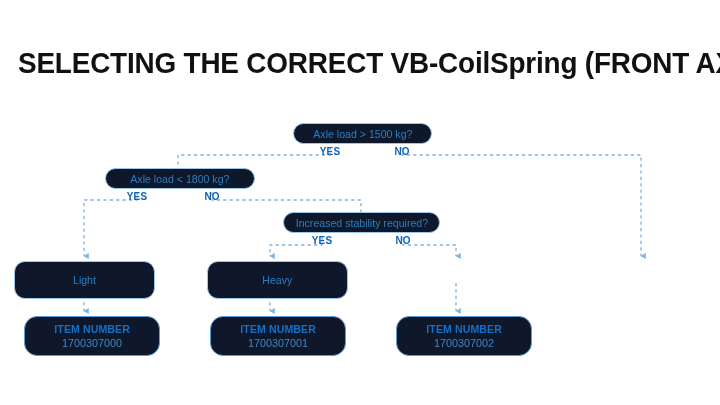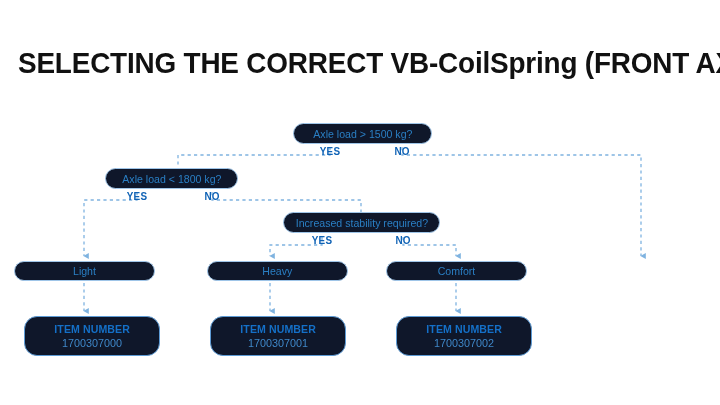--- a/index.html
+++ b/index.html
@@ -30,21 +30,21 @@
     background:#0f172a;
     border:1.3px solid #9fc5e8;
     border-radius:11px;
     color:#2a7fc4;
     font-size:11.5px;
     white-space:nowrap;
   }
   .node .label{transform:scaleX(0.92);transform-origin:center;display:block;}
 
   .node.decision{height:21px;border-radius:11px;}
-  .node.result{height:20px;border-radius:11px;}
+  .node.result{height:38px;border-radius:11px;}
 
   .node.item{
     flex-direction:column;justify-content:center;
     border:1.6px solid #5d9bd5;border-radius:13px;
     height:40px;
   }
   .item .item-head{
     font-weight:700;font-size:11.5px;color:#1470c8;
     letter-spacing:0.1px;transform:scaleX(0.92);
     margin-bottom:2px;
@@ -93,40 +93,37 @@
       <path d="M456,283 L456,311" marker-end="url(#arw)"></path>
     </g>
   </svg>
 
   <div class="node decision" style="left:293px;top:123px;width:139px;">
     <span class="label">Axle load &gt; 1500 kg?</span>
   </div>
   <div class="branch" style="left:312px;top:145px;width:36px;text-align:center;">YES</div>
   <div class="branch" style="left:386px;top:145px;width:32px;text-align:center;">NO</div>
 
-  <div class="node decision" style="left:105px;top:168px;width:133px;">
+  <div class="node decision" style="left:105px;top:168px;width:150px;">
     <span class="label">Axle load &lt; 1800 kg?</span>
   </div>
   <div class="branch" style="left:119px;top:190px;width:36px;text-align:center;">YES</div>
   <div class="branch" style="left:196px;top:190px;width:32px;text-align:center;">NO</div>
 
   <div class="node decision" style="left:283px;top:212px;width:157px;">
     <span class="label">Increased stability required?</span>
   </div>
   <div class="branch" style="left:304px;top:234px;width:36px;text-align:center;">YES</div>
   <div class="branch" style="left:387px;top:234px;width:32px;text-align:center;">NO</div>
 
   <div class="node result" style="left:14px;top:261px;width:141px;">
     <span class="label">Light</span>
   </div>
   <div class="node result" style="left:207px;top:261px;width:141px;">
     <span class="label">Heavy</span>
-  </div>
-  <div class="node result" style="left:386px;top:261px;width:141px;">
-    <span class="label">Comfort</span>
   </div>
 
   <div class="node item" style="left:24px;top:316px;width:136px;">
     <span class="item-head">ITEM NUMBER</span>
     <span class="item-num">1700307000</span>
   </div>
 
   <div class="node item" style="left:210px;top:316px;width:136px;">
     <span class="item-head">ITEM NUMBER</span>
     <span class="item-num">1700307001</span>

